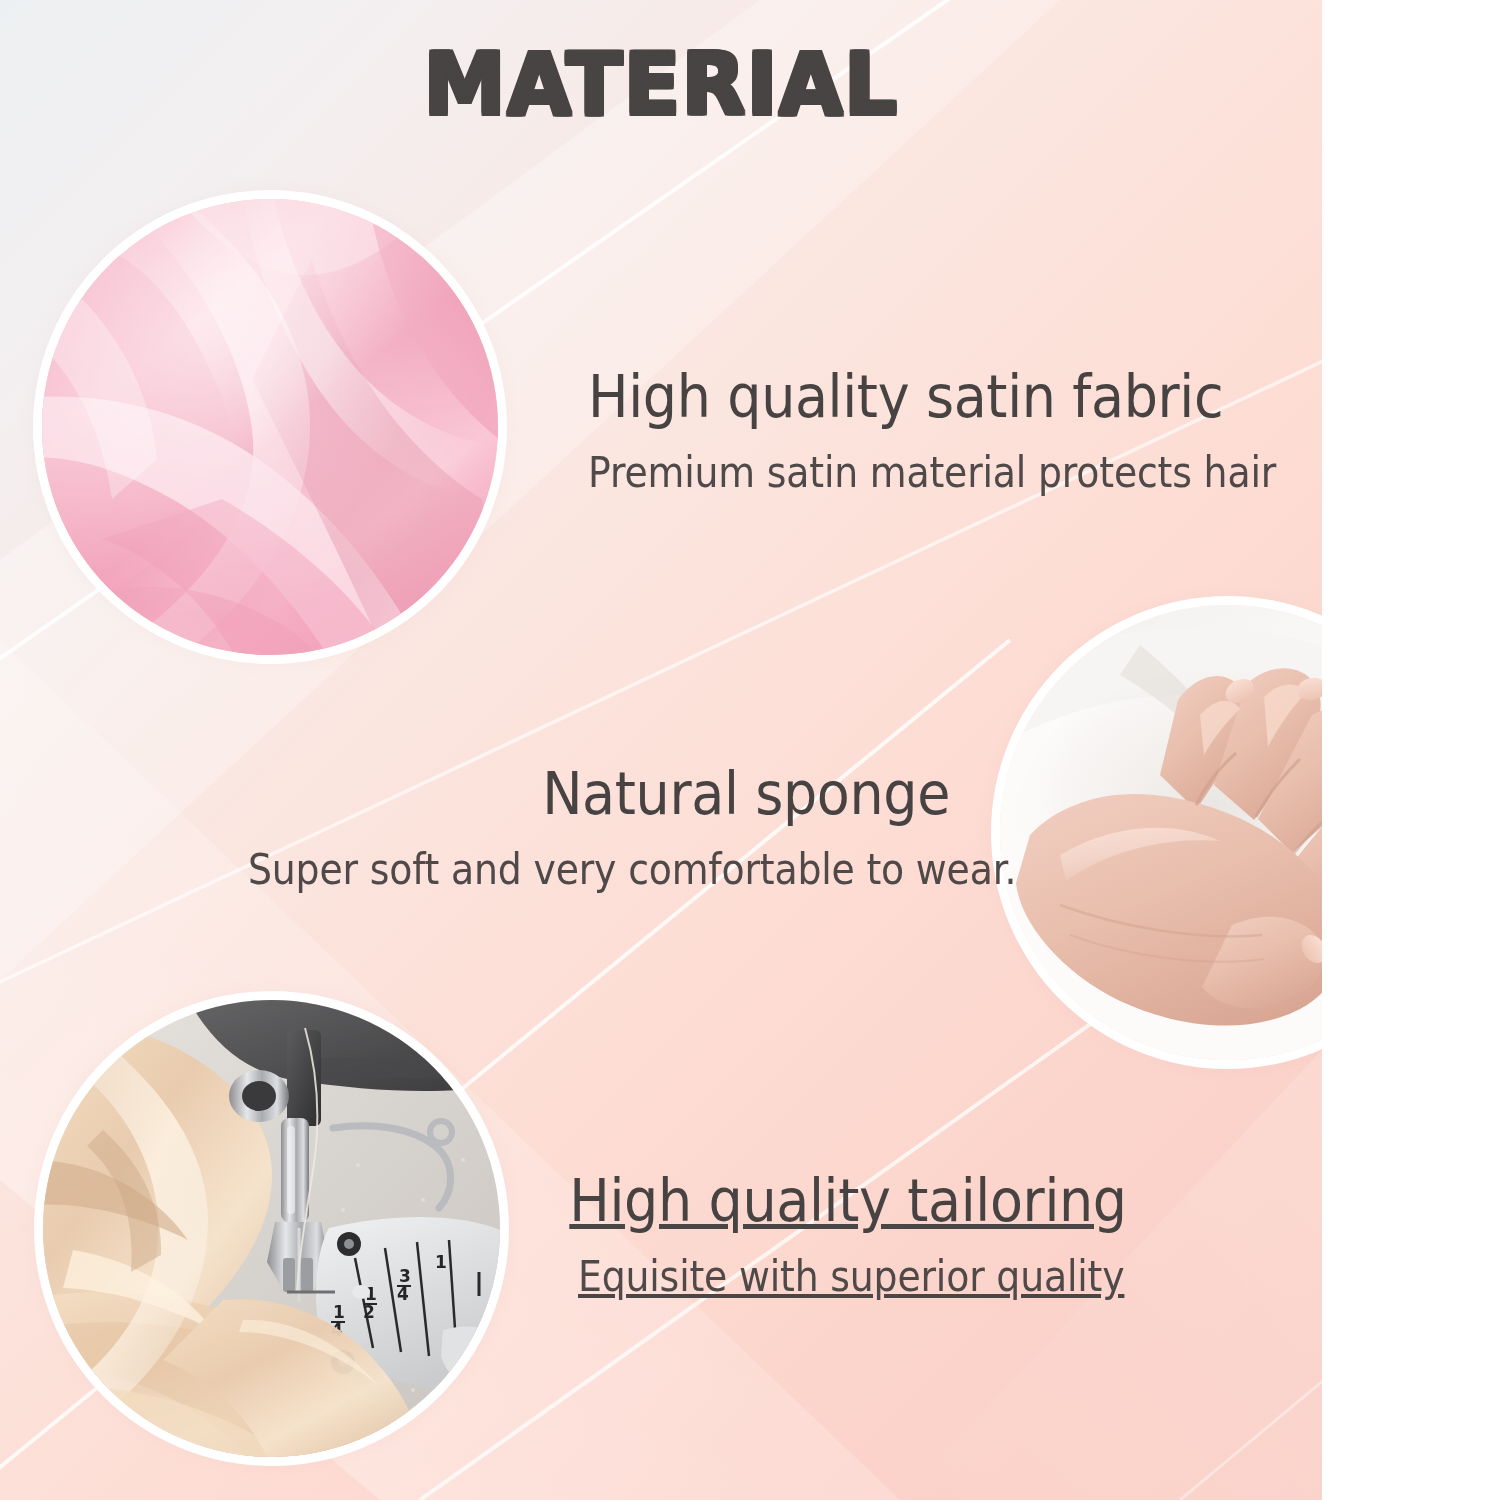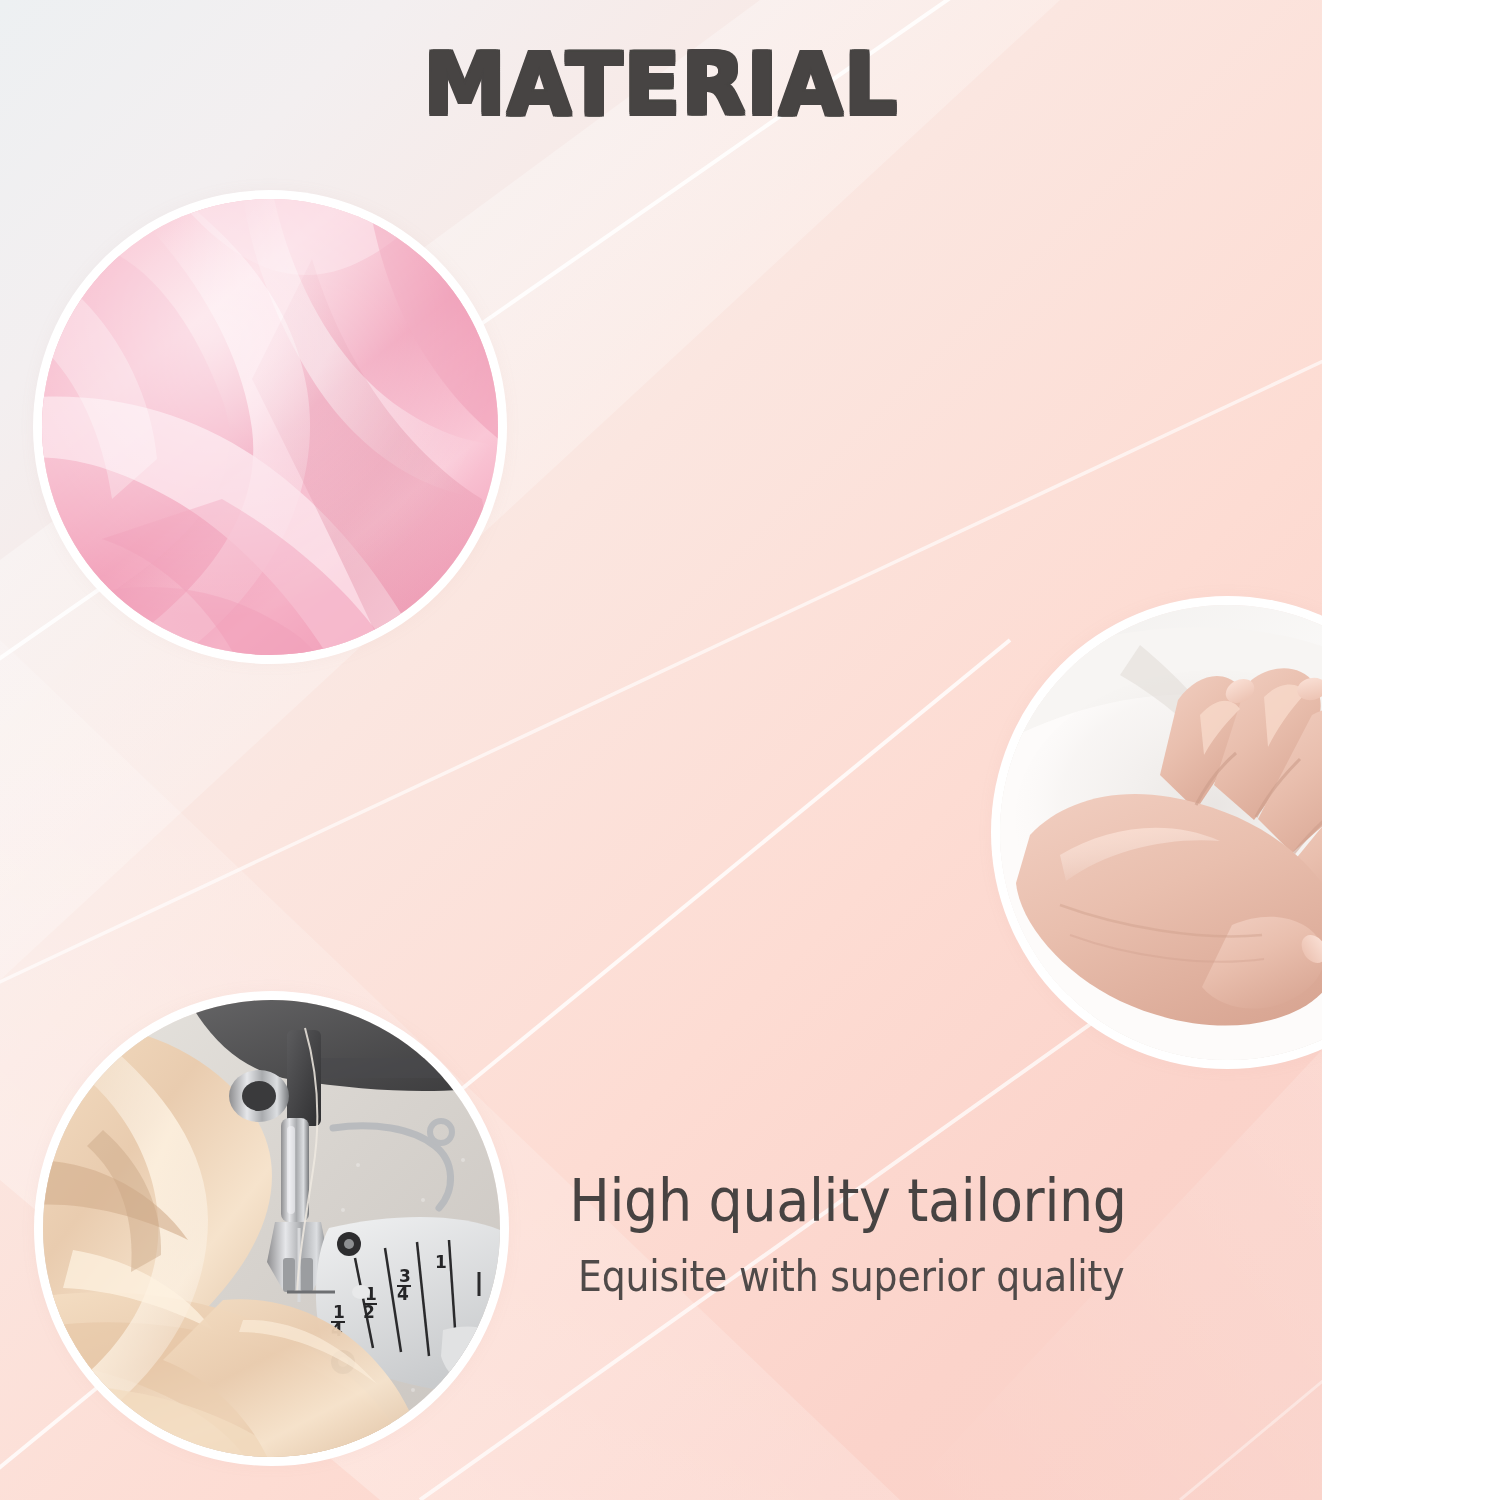--- a/index.html
+++ b/index.html
@@ -63,21 +63,21 @@
     font-weight: 400;
     letter-spacing: -0.2px;
     line-height: 1.0;
     color: #4f4a49;
     margin-top: 26px;
     font-family: "DejaVu Sans", sans-serif;
     transform: scaleX(0.90);
   }
   .tb-left   { text-align: left;   transform-origin: left center; }
   .tb-right  { text-align: right;  transform-origin: right center; }
-  .tb-center { text-align: center; transform-origin: center center; }
+  .tb-center { text-align: center; transform-origin: center center; text-decoration: underline; }
   .tb-left .feat-title, .tb-left .feat-sub { transform-origin: left center; }
   .tb-right .feat-title, .tb-right .feat-sub { transform-origin: right center; }
   .tb-center .feat-title, .tb-center .feat-sub { transform-origin: center center; }
 
   
   #page-title {
     position: absolute;
     left: 0;
     right: 0;
     top: 34px;
@@ -173,20 +173,24 @@
       <path d="M-30,200 C60,190 150,210 230,270 C310,330 360,410 390,470 L300,480 C260,410 200,340 130,300 C60,260 10,255 -30,260 Z" fill="#fcdde6" opacity="0.85"></path>
       <path d="M270,60 C300,160 360,250 440,300 L470,470 L350,470 C300,360 250,260 210,180 Z" fill="url(#foldSh1)" opacity="0.7"></path>
       <path d="M330,20 C350,120 400,200 470,250 L470,20 Z" fill="#f09eb8" opacity="0.6"></path>
       <path d="M180,300 C250,340 320,400 360,470 L200,470 C170,410 120,360 60,340 Z" fill="#ef95b1" opacity="0.45"></path>
       <path d="M-20,420 C80,370 180,380 260,440 L290,470 L-20,470 Z" fill="#f1a1ba" opacity="0.55"></path>
       <path d="M40,100 C80,140 110,200 115,260 L70,300 C60,230 30,170 -10,140 Z" fill="#ffffff" opacity="0.30"></path>
       <rect width="456" height="456" fill="url(#satinGlow)"></rect>
     </svg>
   </div>
 
+  <div class="text-block tb-left" style="left:588px; top:368px; width:760px;">
+    <div class="feat-title">High quality satin fabric</div>
+    <div class="feat-sub">Premium satin material protects hair</div>
+  </div>
 
   <div class="photo-circle" style="left:1000px; top:605px; width:455px; height:455px;">
     <svg width="455" height="455" viewBox="0 0 455 455" xmlns="http://www.w3.org/2000/svg">
       <defs>
         <linearGradient id="foamBg" x1="0.1" y1="0" x2="0.9" y2="1">
           <stop offset="0%" stop-color="#f2f0ee"></stop>
           <stop offset="45%" stop-color="#fbfaf9"></stop>
           <stop offset="100%" stop-color="#eae7e4"></stop>
         </linearGradient>
         <radialGradient id="foamDent" cx="0.5" cy="0.45" r="0.55">
@@ -249,20 +253,24 @@
         <path d="M256,212 C266,192 282,172 300,154" stroke="#cc9d8b" stroke-width="3" fill="none" opacity="0.6"></path>
         <path d="M294,248 C308,230 326,212 344,200" stroke="#cc9d8b" stroke-width="3" fill="none" opacity="0.55"></path>
         <path d="M60,300 C120,322 200,336 262,330" stroke="#cf9f8c" stroke-width="2.5" fill="none" opacity="0.45"></path>
         <path d="M70,330 C130,352 206,362 264,354" stroke="#cf9f8c" stroke-width="2" fill="none" opacity="0.35"></path>
       </g>
 
       <path d="M330,290 C370,320 380,370 350,410 L400,440 L455,455 L455,300 Z" fill="#e4dfdb" opacity="0.45"></path>
     </svg>
   </div>
 
+  <div class="text-block tb-right" style="left:170px; top:765px; width:780px;">
+    <div class="feat-title">Natural sponge</div>
+    <div class="feat-sub">Super soft and very comfortable to wear.</div>
+  </div>
 
   <div class="photo-circle" style="left:43px; top:1000px; width:457px; height:457px;">
     <svg width="457" height="457" viewBox="0 0 457 457" xmlns="http://www.w3.org/2000/svg">
       <defs>
         <linearGradient id="machBed" x1="0" y1="0" x2="1" y2="1">
           <stop offset="0%" stop-color="#e7e4df"></stop>
           <stop offset="50%" stop-color="#d7d3ce"></stop>
           <stop offset="100%" stop-color="#c9c4bf"></stop>
         </linearGradient>
         <linearGradient id="satinBeige" x1="0.1" y1="0" x2="0.9" y2="1">

